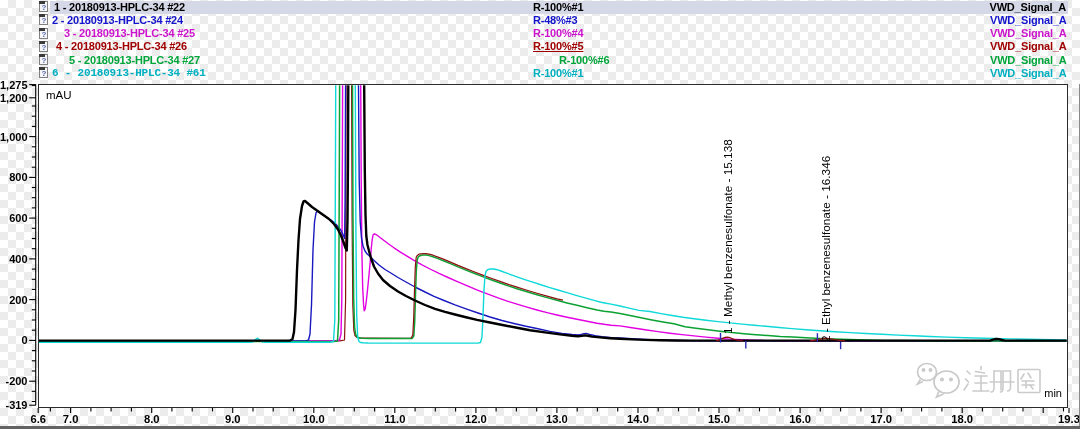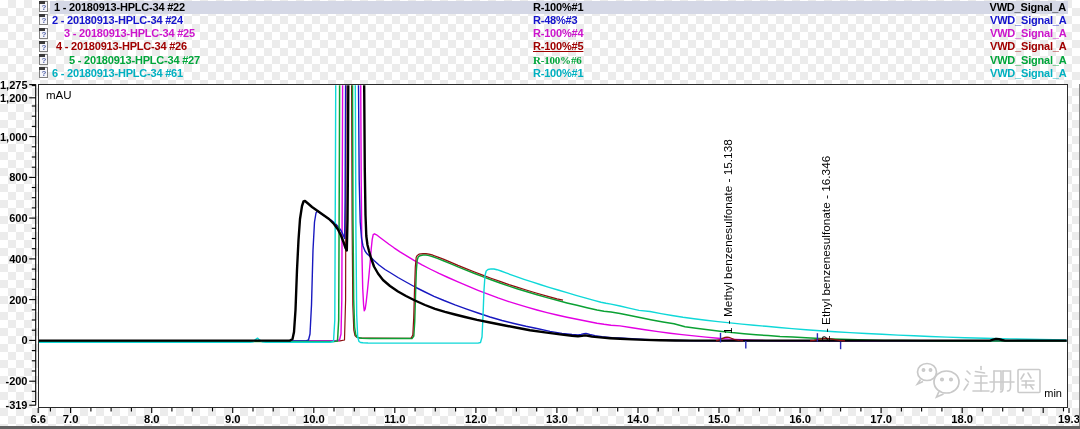--- a/index.html
+++ b/index.html
@@ -55,29 +55,29 @@
 <span class="ltxt" style="left:56px;">4 - 20180913-HPLC-34 #26</span>
 <span class="ltxt" style="left:533px;text-decoration:underline;">R-100%#5</span>
 <span class="ltxt" style="right:13.5px;">VWD_Signal_A</span>
 </div>
 <div class="lrow" style="top:53.50px;color:#00a53a;">
 <span class="licon">
       <span class="libar"></span>
       <span class="liq">?</span>
     </span>
 <span class="ltxt" style="left:52px;margin-left:17px;">5 - 20180913-HPLC-34 #27</span>
-<span class="ltxt" style="left:533px;font-family:Liberation Serif, serif;">R-100%#6</span>
+<span class="ltxt" style="left:559px;">R-100%#6</span>
 <span class="ltxt" style="right:13.5px;">VWD_Signal_A</span>
 </div>
 <div class="lrow" style="top:66.75px;color:#00b0c0;">
 <span class="licon">
       <span class="libar"></span>
       <span class="liq">?</span>
     </span>
-<span class="ltxt" style="left:52px;">6 - 20180913-HPLC-34 #61</span>
+<span class="ltxt" style="left:52px;font-family:Liberation Mono, monospace;">6 - 20180913-HPLC-34 #61</span>
 <span class="ltxt" style="left:533px;">R-100%#1</span>
 <span class="ltxt" style="right:13.5px;">VWD_Signal_A</span>
 </div>
 
 <div id="plot"></div>
 <svg width="1080" height="429" viewBox="0 0 1080 429">
 <defs>
       <clipPath id="pc">
         <rect x="39" y="85.2" width="1027.6" height="321.2"></rect>
       </clipPath>

